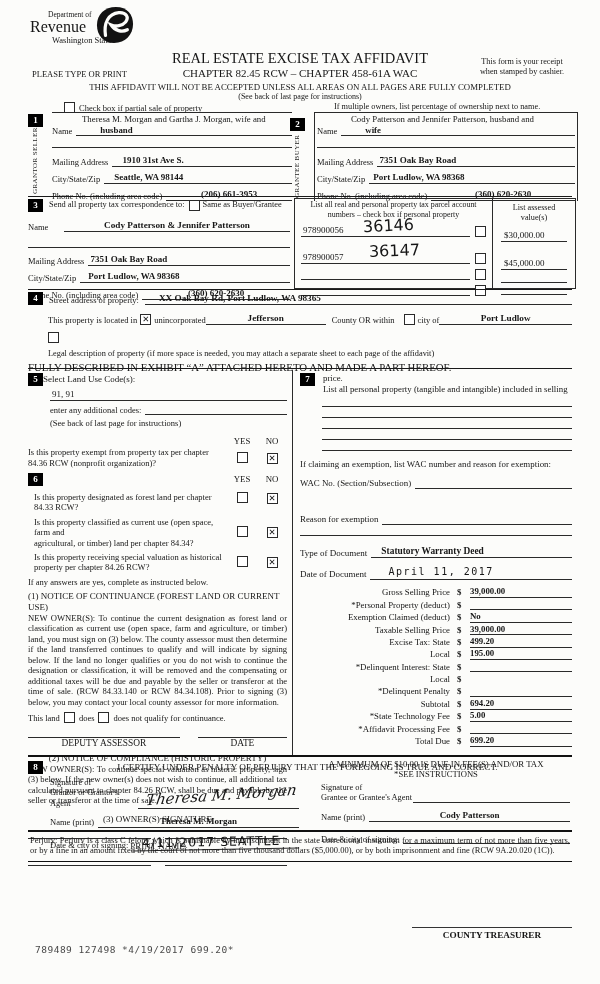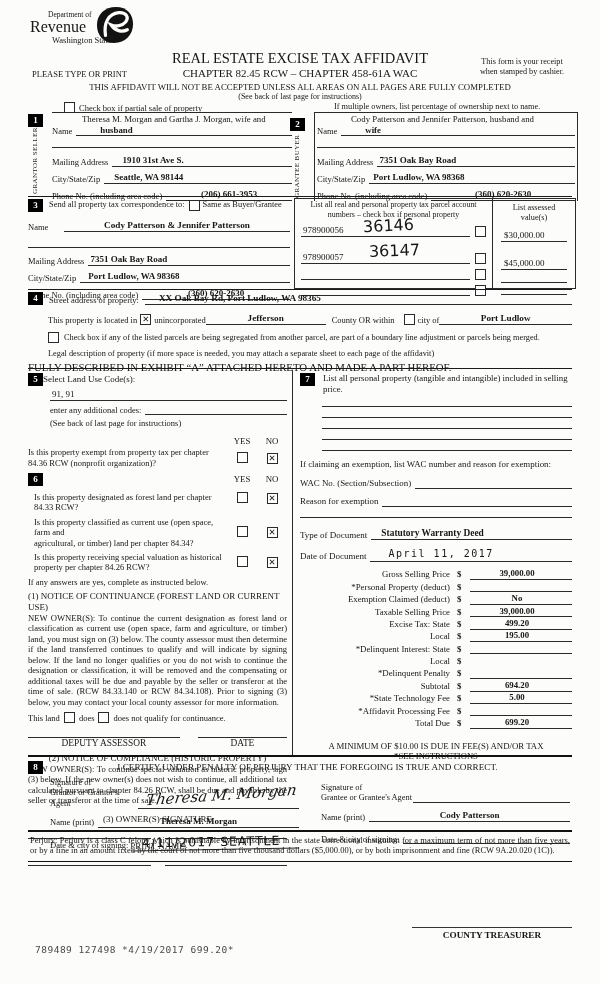--- a/index.html
+++ b/index.html
@@ -22,21 +22,21 @@
   .fval{flex:1;border-bottom:1px solid #2a2a2a;font-weight:bold;padding-left:10px;white-space:nowrap}
   .fval.c{text-align:center;padding-left:0}
   .vert{writing-mode:vertical-rl;transform:rotate(180deg);font-size:7px;letter-spacing:.4px;line-height:1.1;color:#222}
   .qrow{display:flex;align-items:center;margin-top:4px}
   .qrow.top{align-items:flex-start}
   .qtext{flex:1;padding-right:4px}
   .qcol{width:30px;text-align:center;flex:none}
   .mrow{display:flex;align-items:flex-end;height:12.4px;font-size:8.8px}
   .mlabel{width:150px;text-align:right;white-space:nowrap}
   .mdollar{width:13px;padding-left:7px;font-weight:bold}
-  .mval{flex:1;border-bottom:1px solid #2a2a2a;text-align:center;font-weight:bold;padding-right:8px;white-space:nowrap}
+  .mval{flex:1;border-bottom:1px solid #2a2a2a;text-align:left;font-weight:bold;padding-right:8px;white-space:nowrap}
   .mval.noline{border-bottom:none}
   .hand{font-family:"DejaVu Sans",sans-serif}
   .script{font-family:"DejaVu Serif",serif;font-style:italic;display:inline-block;
           transform:rotate(-4deg) skewX(-12deg);font-size:15px;white-space:nowrap}
   .pair{display:flex;gap:18px}
   .notice{font-size:8.6px}
 </style>
 </head>
 <body>
 
@@ -197,21 +197,20 @@
         </span>
       <span style="white-space:nowrap">unincorporated</span>
       <span class="fval c" style="max-width:120px;font-size:9.2px">Jefferson</span>
       <span style="white-space:nowrap;padding:0 6px">County OR  within</span>
       <span class="cb" style="margin:0 3px"></span>
       <span style="white-space:nowrap">city of</span>
       <span class="fval c" style="font-size:9.2px">Port Ludlow</span>
     </div>
     <div class="row" style="margin-top:7px;margin-left:20px;align-items:center">
       <span class="cb"></span>
-      <span style="padding-left:5px;font-size:8.3px">Check box if any of the listed parcels are being segregated from another parcel, are part of a boundary line adjustment or parcels being merged.</span>
     </div>
     <div style="margin-top:6px;margin-left:20px;font-size:8.3px">Legal description of property (if more space is needed, you may attach a separate sheet to each page of the affidavit)</div>
     <div class="b" style="margin-top:2px;font-size:10.8px">FULLY DESCRIBED IN EXHIBIT “A” ATTACHED HERETO AND MADE A PART HEREOF.</div>
   </div>
 
   <div class="abs" style="left:28px;top:368px;width:544px;border-top:1.5px solid #1a1a1a"></div>
 
   <div class="abs" style="left:28px;top:370px;width:265px;height:385px;border-right:1px solid #2a2a2a;padding-right:5px;box-sizing:border-box">
     <div class="row" style="align-items:center;margin-top:3px">
       <span class="badge">5</span>
@@ -298,35 +297,35 @@
     <div class="pair" style="margin-top:13px;gap:14px">
       <span class="ul" style="flex:1"></span>
       <span class="ul" style="flex:1"></span>
     </div>
   </div>
 
   <div class="abs" style="left:300px;top:370px;width:272px;height:385px">
     <div class="row top" style="align-items:flex-start;margin-top:3px">
       <span class="badge">7</span>
       <span style="padding-left:8px;font-size:8.8px">
+        <span style="display:block">price.</span>
         <span style="display:block">List all personal property (tangible and intangible) included in selling</span>
-        <span style="display:block">price.</span>
       </span>
     </div>
     <div class="ul" style="margin:12px 0 0 22px"></div>
     <div class="ul" style="margin:10px 0 0 22px"></div>
     <div class="ul" style="margin:10px 0 0 22px"></div>
     <div class="ul" style="margin:10px 0 0 22px"></div>
     <div class="ul" style="margin:10px 0 0 22px"></div>
     <div style="margin-top:8px;font-size:8.9px">If claiming an exemption, list WAC number and reason for exemption:</div>
     <div class="row" style="margin-top:8px">
       <span class="flabel" style="font-size:8.9px">WAC No. (Section/Subsection)</span>
       <span class="ul" style="flex:1"></span>
     </div>
-    <div class="row" style="margin-top:7px">
+    <div class="row" style="margin-top:25px">
       <span class="flabel" style="font-size:8.9px">Reason for exemption</span>
       <span class="ul" style="flex:1"></span>
     </div>
     <div class="ul" style="margin-top:10px"></div>
 
     <div class="row" style="margin-top:10px">
       <span class="flabel" style="font-size:9px">Type of Document</span>
       <span class="fval" style="font-size:9.4px">Statutory Warranty Deed</span>
     </div>
     <div class="row" style="margin-top:8px">

